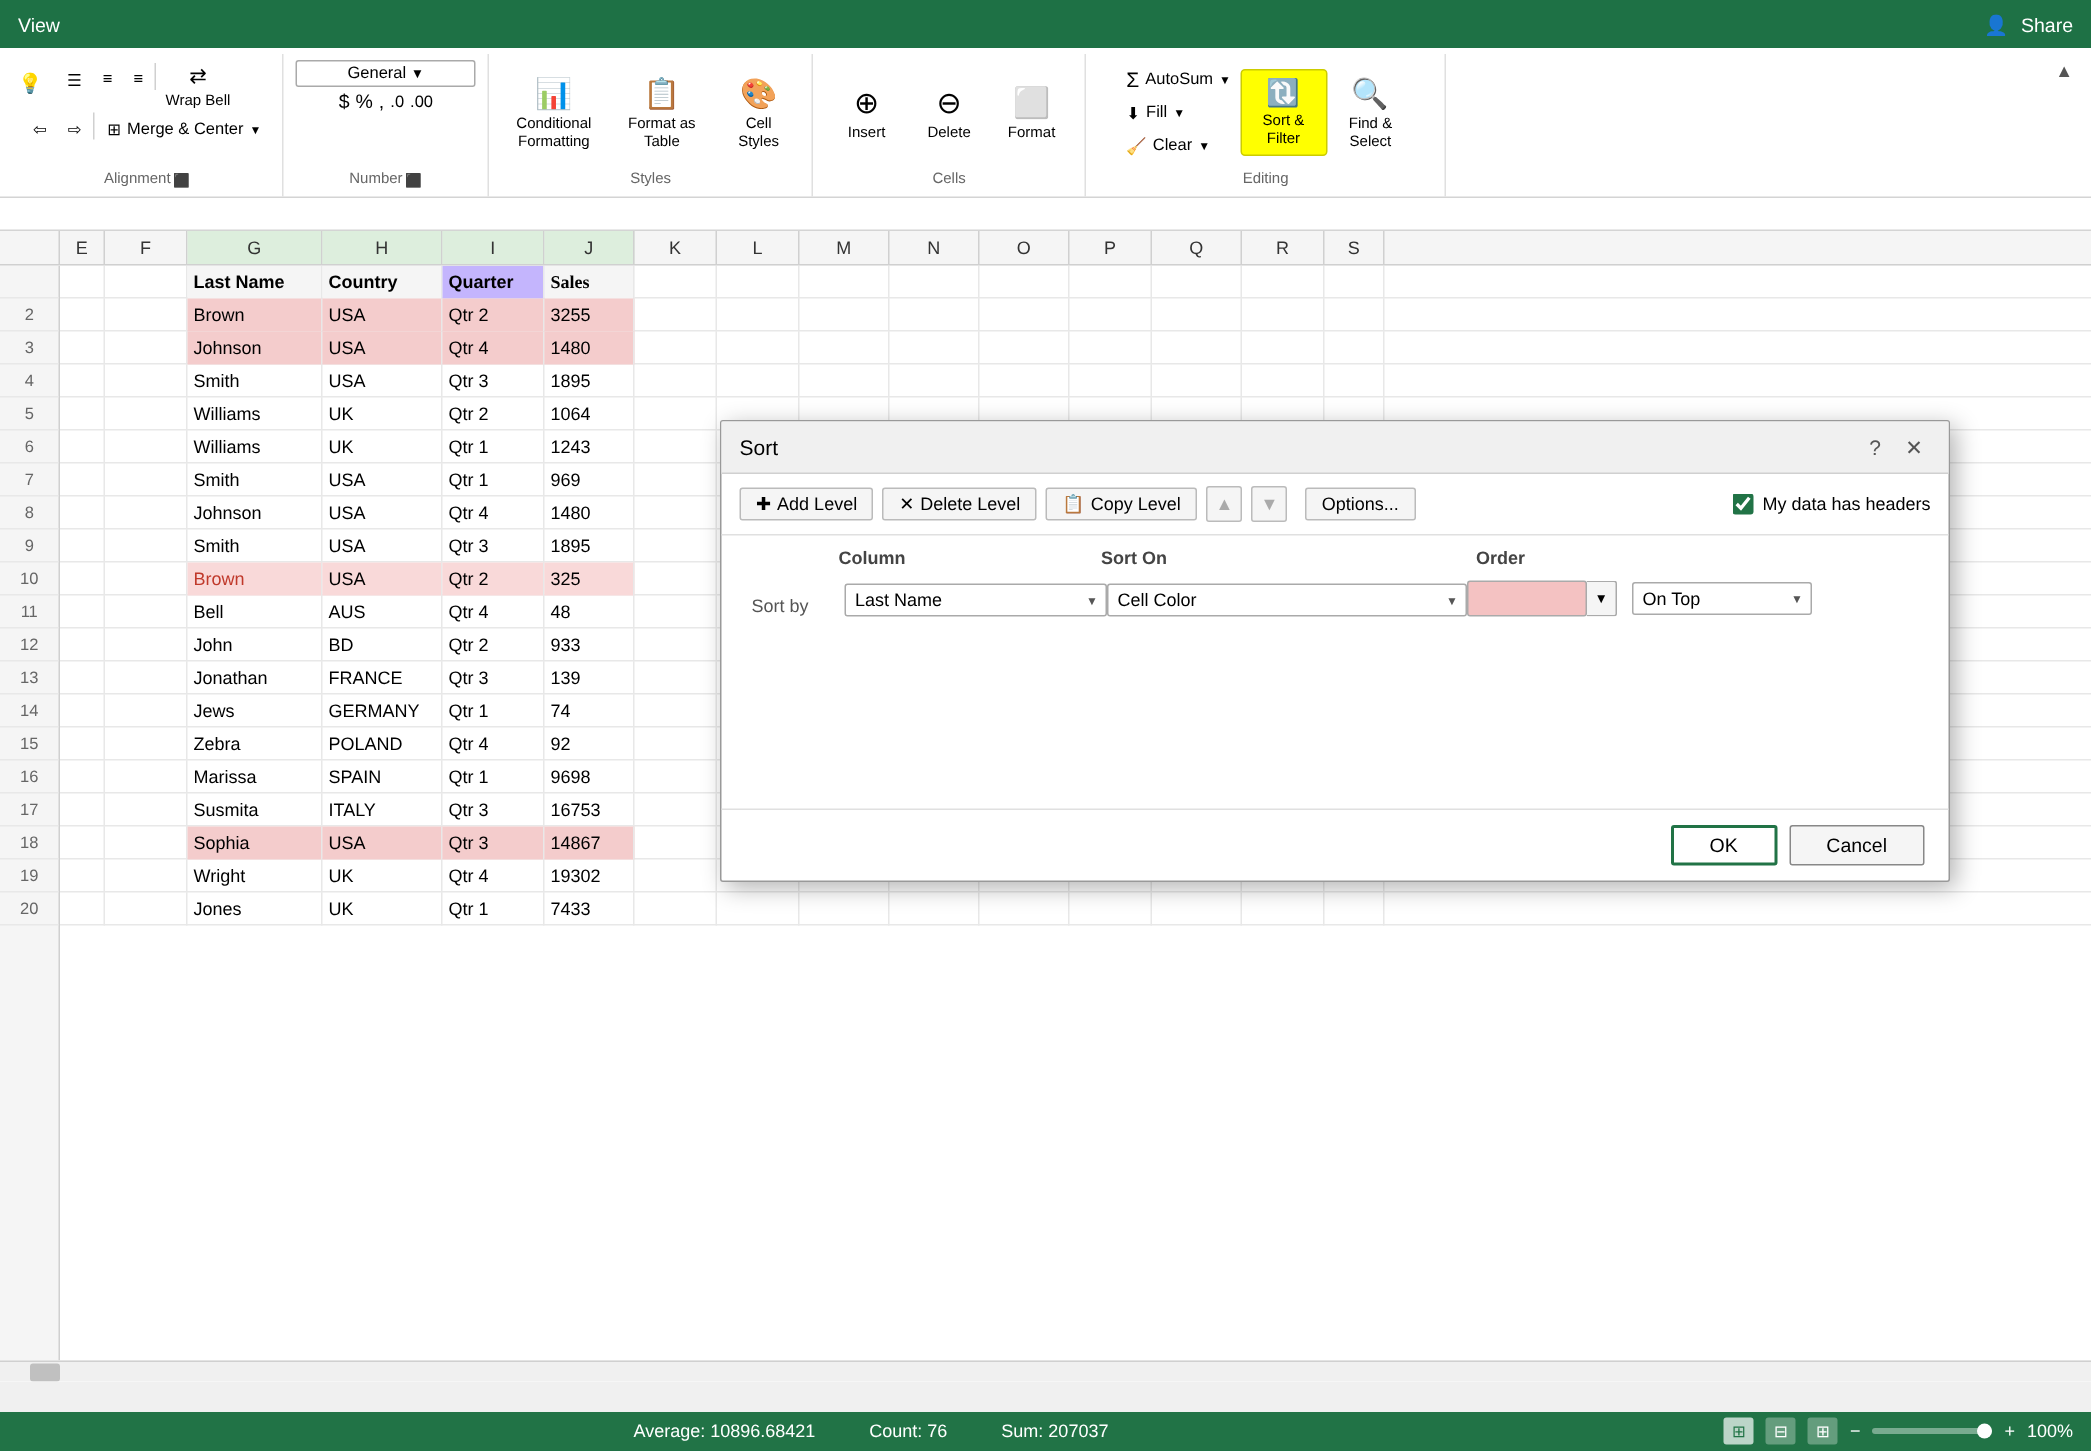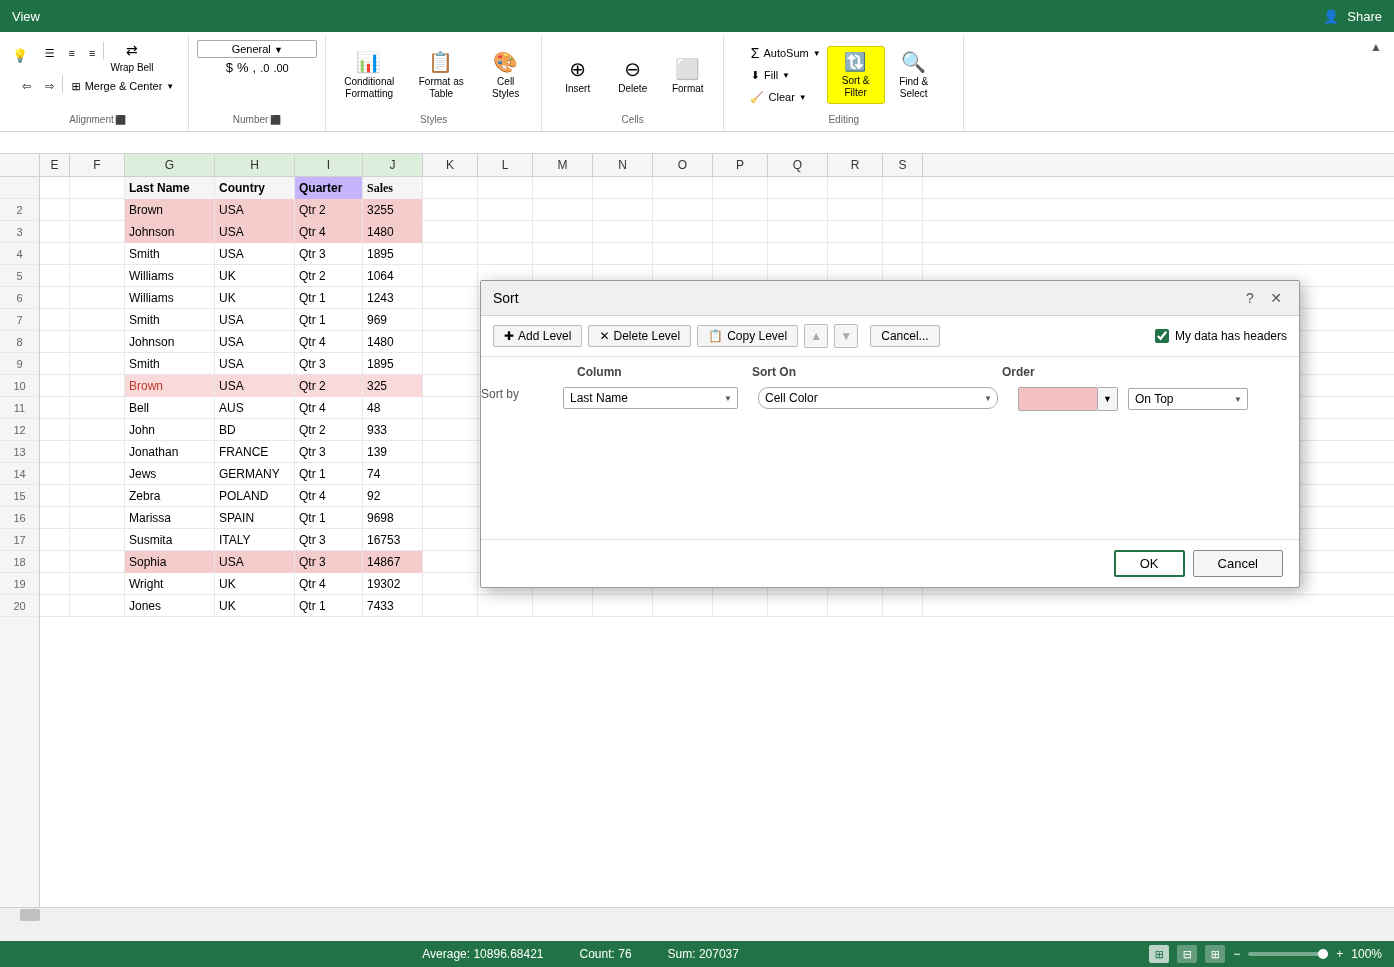--- a/index.html
+++ b/index.html
@@ -984,46 +984,46 @@
       <button class="dialog-tb-btn">
         <span>✕</span>
         <span>Delete Level</span>
       </button>
       <button class="dialog-tb-btn">
         <span>📋</span>
         <span>Copy Level</span>
       </button>
       <div class="dialog-tb-arrow disabled">▲</div>
       <div class="dialog-tb-arrow disabled">▼</div>
-      <button class="dialog-tb-options">Cancel...</button>
+      <button class="dialog-tb-options">Options...</button>
 
       <div style="margin-left:auto;display:flex;align-items:center;gap:6px;">
         <input type="checkbox" class="dialog-checkbox" checked="" style="">
         <label>My data has headers</label>
       </div>
     </div>
 
-    <div style="padding:8px 16px 0 26px;display:flex;">
+    <div style="padding:8px 16px 0 8px;display:flex;">
       <div style="width:70px;"></div>
       <div style="width:175px;font-size:12px;font-weight:600;color:#444;">Column</div>
       <div style="width:250px;font-size:12px;font-weight:600;color:#444;">Sort On</div>
       <div style="flex:1;font-size:12px;font-weight:600;color:#444;">Order</div>
     </div>
 
-    <div style="padding:8px 0;display:flex;align-items:flex-start;gap:20px;">
+    <div style="padding:8px 20px;display:flex;align-items:flex-end;gap:0;">
       <div style="width:62px;font-size:12px;color:#555;">Sort by</div>
 
       <div class="sort-select-wrap" style="width:175px;">
         <select class="sort-select sort-select-col" style="width:175px;">
           <option>Last Name</option>
         </select>
       </div>
 
       <div class="sort-select-wrap" style="width:240px;">
-        <select class="sort-select sort-select-sorton" style="width:240px;border-radius:10px;">
+        <select class="sort-select sort-select-sorton" style="width:240px;">
           <option>Cell Color</option>
         </select>
       </div>
 
       <div style="display:flex;align-items:center;gap:0;">
         <div class="sort-color-swatch"></div>
         <div class="sort-color-arrow">▼</div>
         <div style="width:10px;"></div>
         <div class="sort-select-wrap">
           <select class="sort-order-select">

